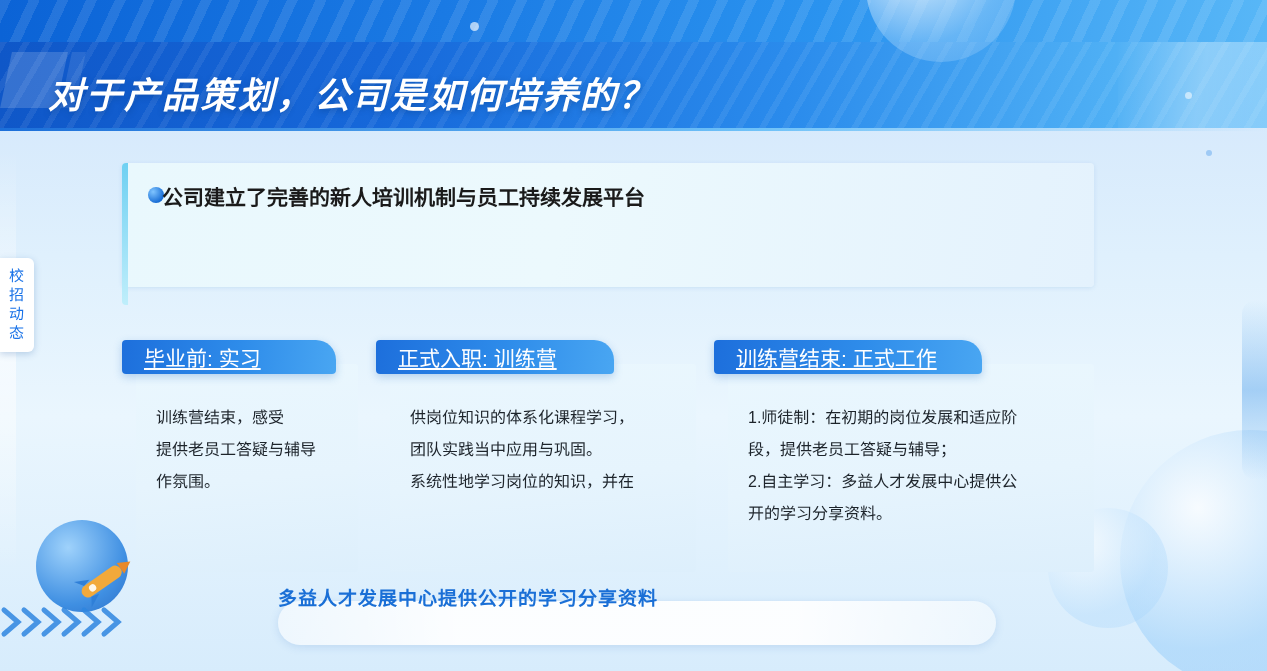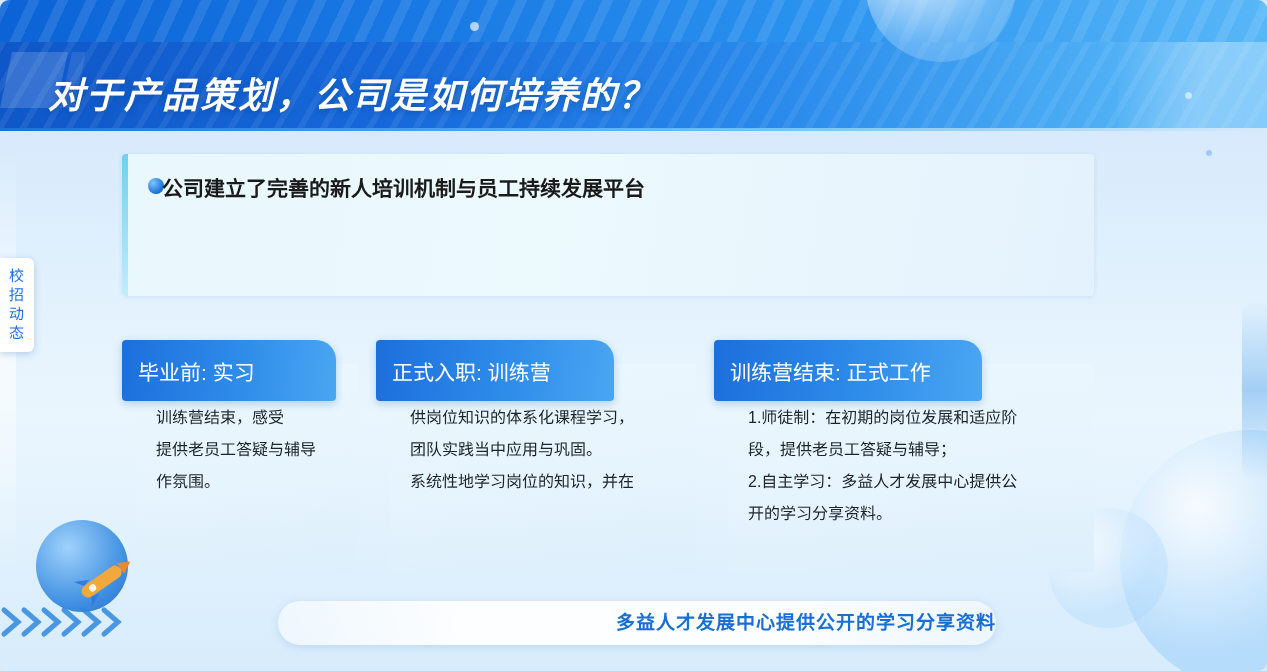--- a/index.html
+++ b/index.html
@@ -13,21 +13,20 @@
     font-family: "Liberation Sans", sans-serif;
     background: #dbeaf9;
   }
   .slide {
     position: relative;
     width: 1267px;
     height: 671px;
     overflow: hidden;
     background:
       linear-gradient(180deg, #cfe4fb 0%, #dff0fd 38%, #eaf6fe 62%, #d7ecfc 100%);
-    border-radius: 9px;
   }
 
   
   .bg-deco { position: absolute; pointer-events: none; }
 
   .topband {
     top: 0; left: 0; width: 1267px; height: 42px;
     background: linear-gradient(90deg, #0b63d6 0%, #1a7ae4 35%, #2a93ef 65%, #58b7f7 100%);
   }
   .topband-hatch {
@@ -119,22 +118,22 @@
     font-size: 15px;
     line-height: 19px;
     text-align: center;
     letter-spacing: 1px;
   }
   .side-tab span { display: block; }
 
   
   .infopanel {
     position: absolute;
-    top: 154px; left: 122px;
-    width: 972px; height: 142px;
+    top: 163px; left: 122px;
+    width: 972px; height: 124px;
     background: linear-gradient(100deg, #e9f8fd 0%, #ecf9fd 45%, #e4f2fd 100%);
     border-radius: 4px;
     box-shadow: 0 1px 4px rgba(80,140,200,0.16);
   }
   .infopanel-accent {
     position: absolute;
     top: 0; left: 0; width: 6px; height: 142px;
     background: linear-gradient(180deg, #6fd0f2, #bfeefb);
     border-radius: 4px 0 0 4px;
   }
@@ -162,32 +161,33 @@
     color: #20272e;
     text-align: justify;
   }
   .panel-body b { font-weight: bold; color: #111; }
 
   
   .card { position: absolute; }
   .card-head {
     position: absolute;
     top: 0; left: 0;
-    height: 61px;
+    height: 34px;
     border-radius: 4px 20px 4px 4px;
     background: linear-gradient(95deg, #1d6fdc 0%, #2e8cea 55%, #49a6f2 100%);
     box-shadow: 0 3px 8px rgba(35,110,195,0.28);
     display: flex;
     align-items: center;
-    padding: 0 16px;
+    padding: 0 22px;
     box-sizing: border-box;
     color: #fff;
     font-size: 21px;
     font-weight: normal;
     white-space: nowrap;
+    text-decoration: underline;
   }
   .card-body {
     position: absolute;
     left: 14px;
     top: 24px;
     background: linear-gradient(175deg, #eaf7fe 0%, #e6f4fd 55%, #ddeffc 100%);
     border-radius: 3px;
     box-sizing: border-box;
     padding: 38px 20px 16px 20px;
     font-size: 16px;
@@ -214,24 +214,24 @@
   .bottom-pill {
     position: absolute;
     top: 601px; left: 278px;
     width: 718px; height: 44px;
     border-radius: 22px;
     background: linear-gradient(90deg, rgba(255,255,255,0.55) 0%, rgba(255,255,255,0.92) 25%, rgba(255,255,255,0.92) 72%, rgba(255,255,255,0.5) 100%);
     box-shadow: 0 2px 8px rgba(70,130,200,0.18);
   }
   .bottom-text {
     position: absolute;
-    top: 601px; left: 278px;
+    top: 577px; left: 278px;
     width: 718px; height: 56px;
     line-height: 44px;
-    text-align: right;
+    text-align: left;
     font-size: 19px;
     font-weight: bold;
     color: #1a6fd6;
     letter-spacing: 1px;
   }
 </style>
 </head>
 <body>
 
 <div class="slide">

